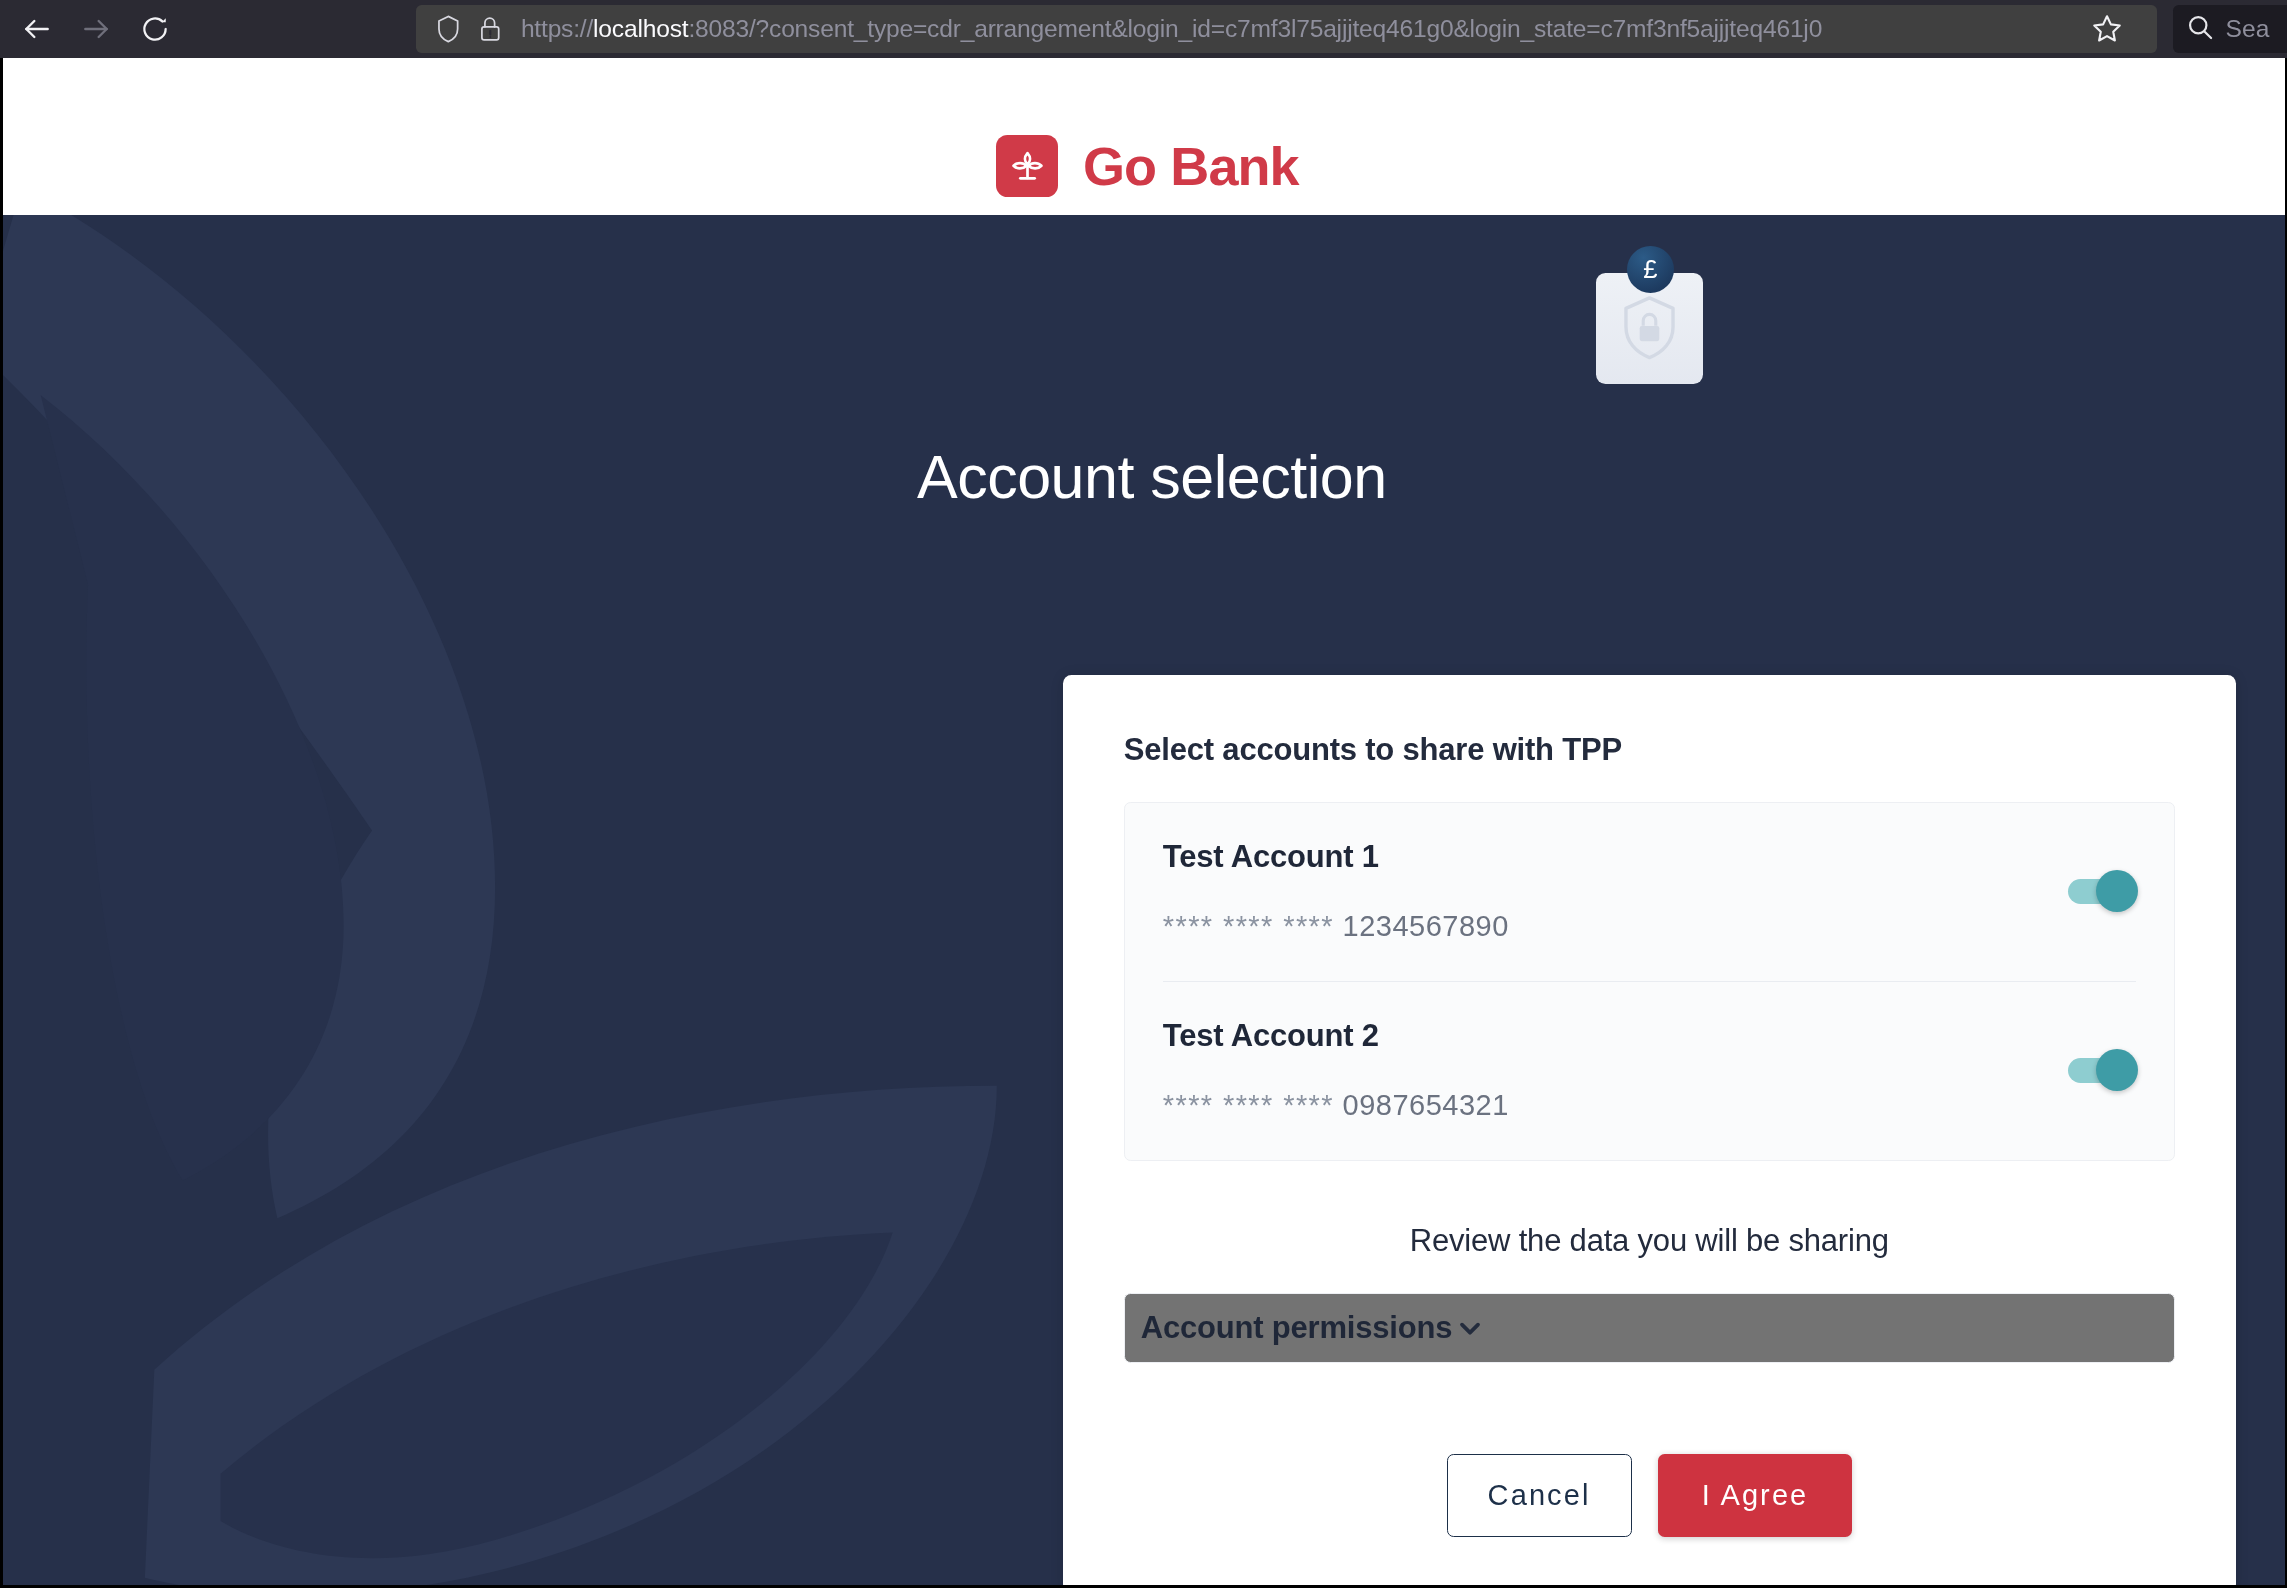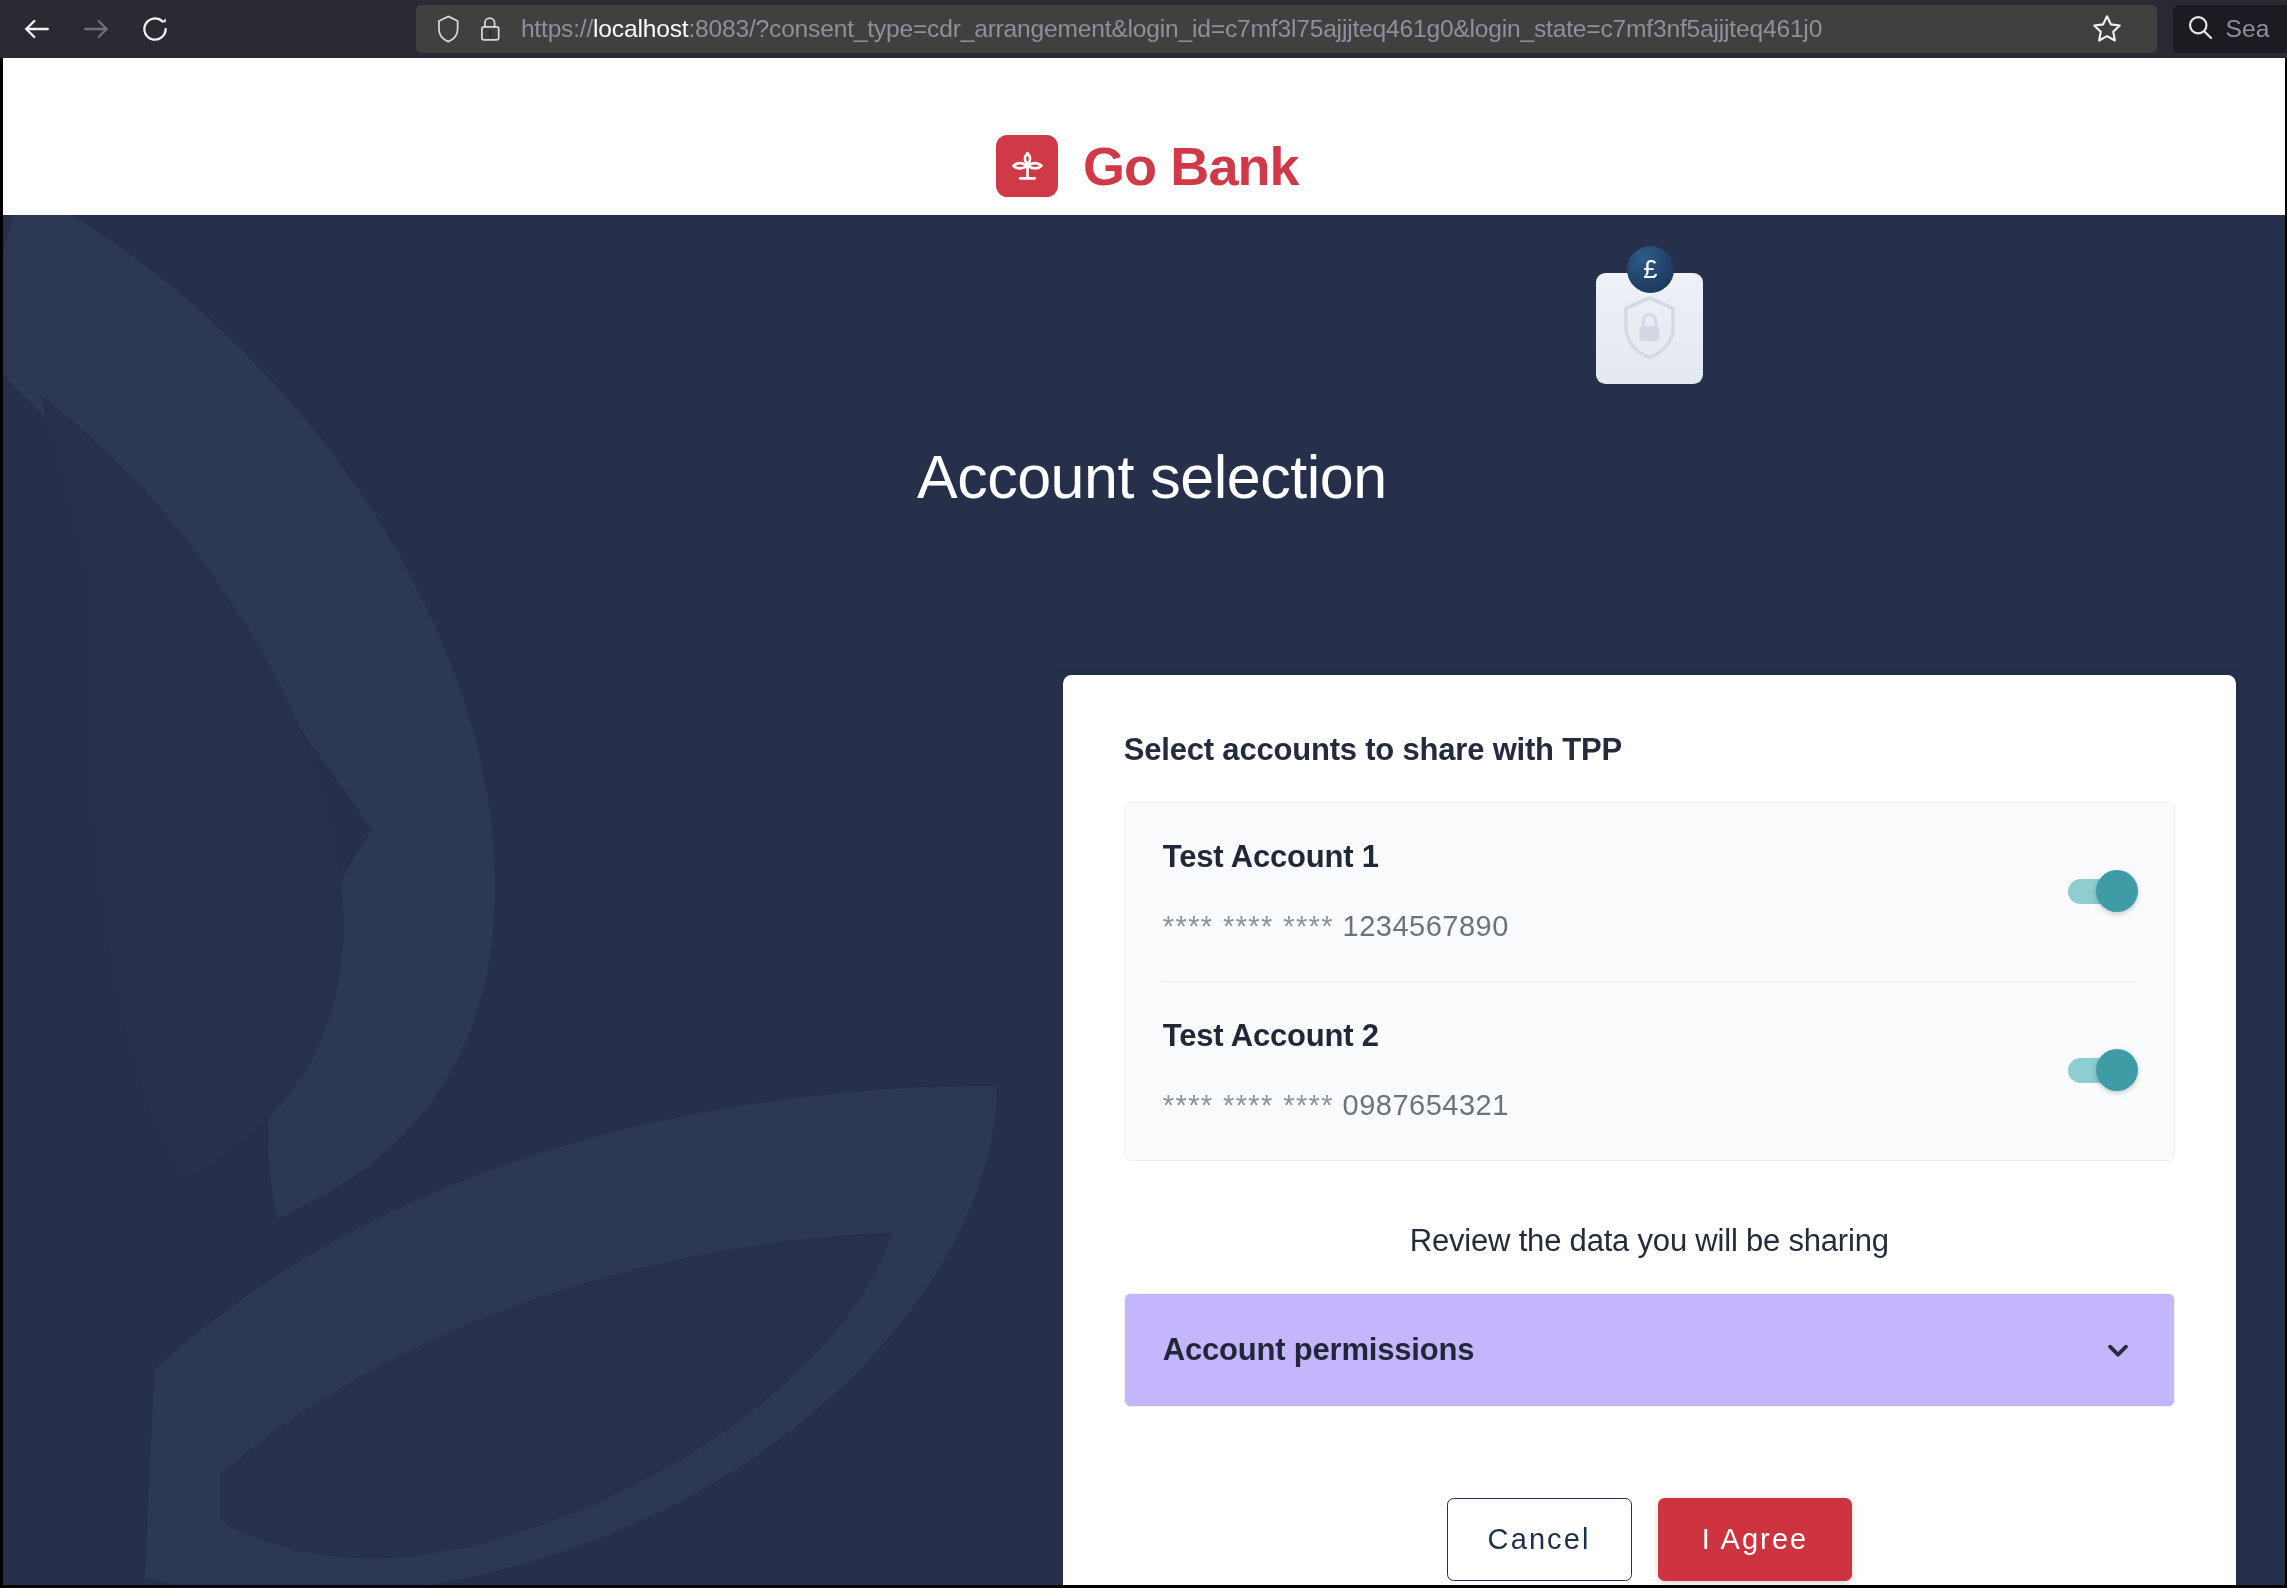--- a/index.html
+++ b/index.html
@@ -337,27 +337,27 @@
     margin-top: 62px;
     text-align: center;
     font-size: 31px;
     font-weight: normal;
     color: #232b3d;
     letter-spacing: -0.2px;
   }
 
   .perm-box {
     margin-top: 34px;
-    background: #c4b5fd;
+    background: #737373;
     border: 0.9px solid #edeff3;
     border-radius: 6.6px;
-    padding: 38px;
-    display: flex;
-    align-items: center;
-    justify-content: space-between;
+    padding: 16px;
+    display: flex;
+    align-items: center;
+    justify-content: flex-start;
     cursor: pointer;
   }
 
   .perm-label {
     font-size: 31px;
     font-weight: bold;
     color: #1f2738;
     letter-spacing: -0.2px;
   }
 

